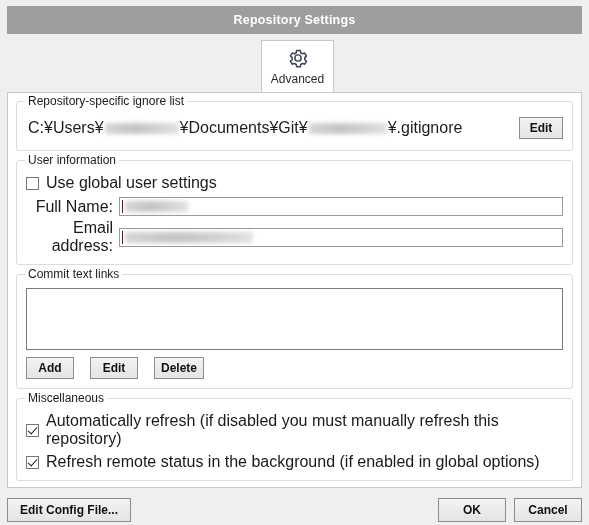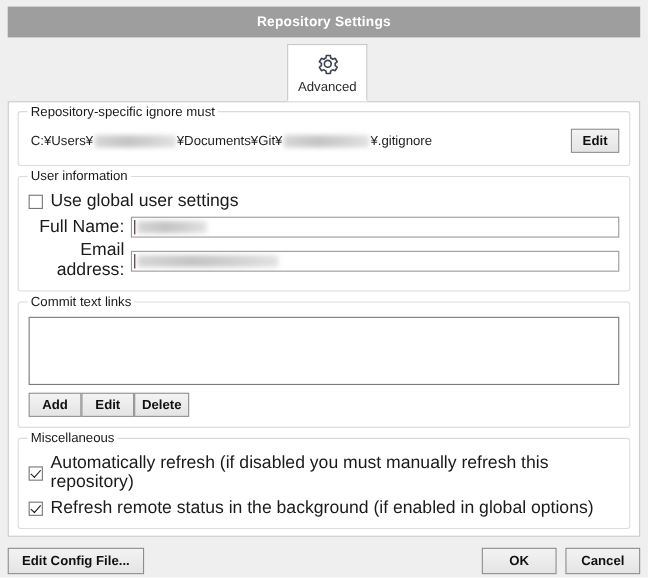--- a/index.html
+++ b/index.html
@@ -117,21 +117,21 @@
     white-space: nowrap;
   }
   
   .path-row {
     display: flex;
     align-items: center;
     justify-content: space-between;
     min-height: 26px;
   }
   .path-text {
-    font-size: 12px;
+    font-size: 16px;
     color: #1c1c1c;
     white-space: nowrap;
     display: flex;
     align-items: center;
     padding-left: 2px;
   }
   .redacted {
     display: inline-block;
     height: 11px;
     background: linear-gradient(90deg, #cfcfcf, #b9b9b9 40%, #c9c9c9 70%, #dedede);
@@ -222,21 +222,21 @@
   .redacted.value-name { width: 63px; height: 11px; }
   .redacted.value-email { width: 128px; height: 11px; }
   
   .listbox {
     height: 62px;
     border: 1px solid #7a7a7a;
     background: #ffffff;
     box-sizing: border-box;
     margin-bottom: 7px;
   }
-  .btn-row { display: flex; gap: 0; }
+  .btn-row { display: flex; gap: 16px; }
   .btn-row .btn { min-width: 48px; text-align: center; }
   
   .misc-row {
     display: flex;
     align-items: center;
     margin-bottom: 5px;
   }
   
   .footer {
     margin: 7px 7px 0 7px;
@@ -274,21 +274,21 @@
         </span>
         <span class="tab-label">Advanced</span>
       </div>
 
     </div>
   </div>
 
   <div class="panel">
 
     <div class="group">
-      <span class="group-title">Repository-specific ignore must</span>
+      <span class="group-title">Repository-specific ignore list</span>
       <div class="path-row">
         <div class="path-text">
           <span>C:¥Users¥</span>
           <span class="redacted user"></span>
           <span>¥Documents¥Git¥</span>
           <span class="redacted repo"></span>
           <span>¥.gitignore</span>
         </div>
         <button class="btn btn-edit-ignore">Edit</button>
       </div>

